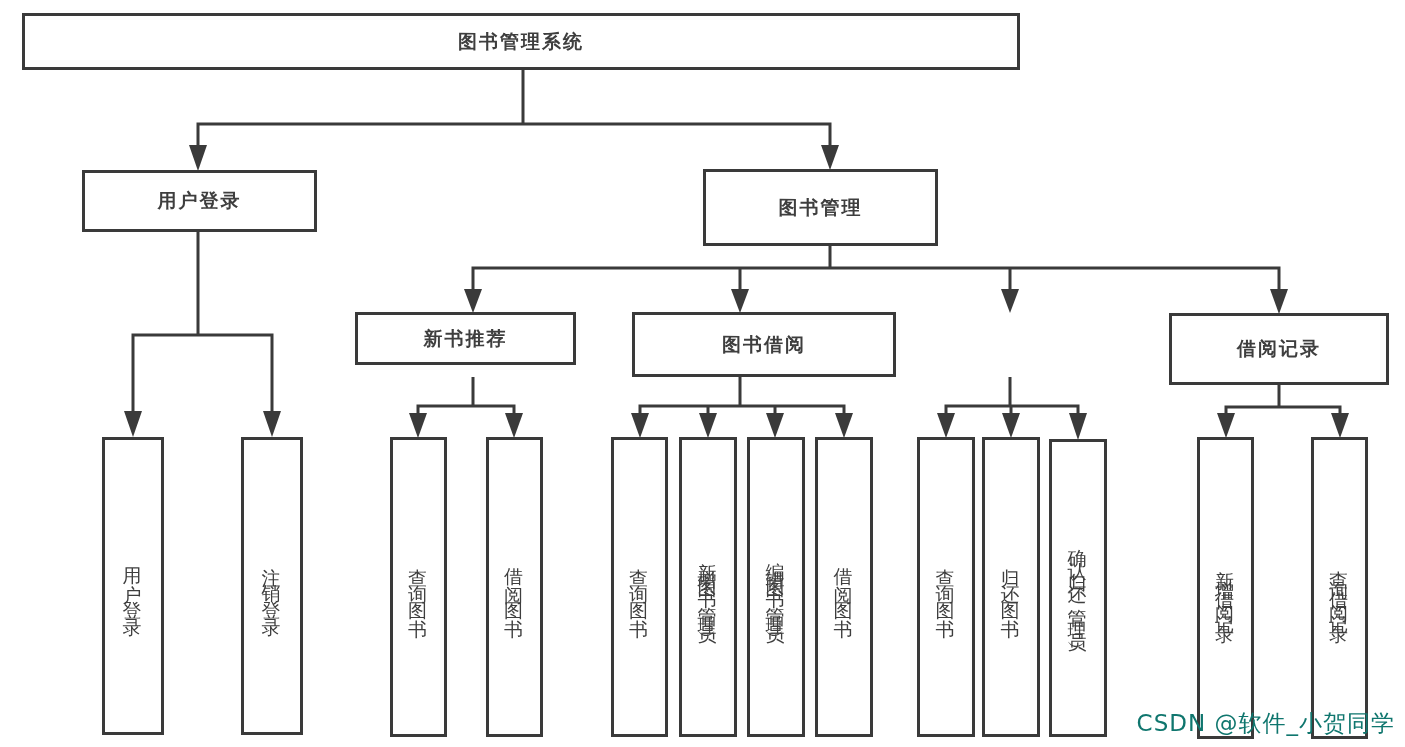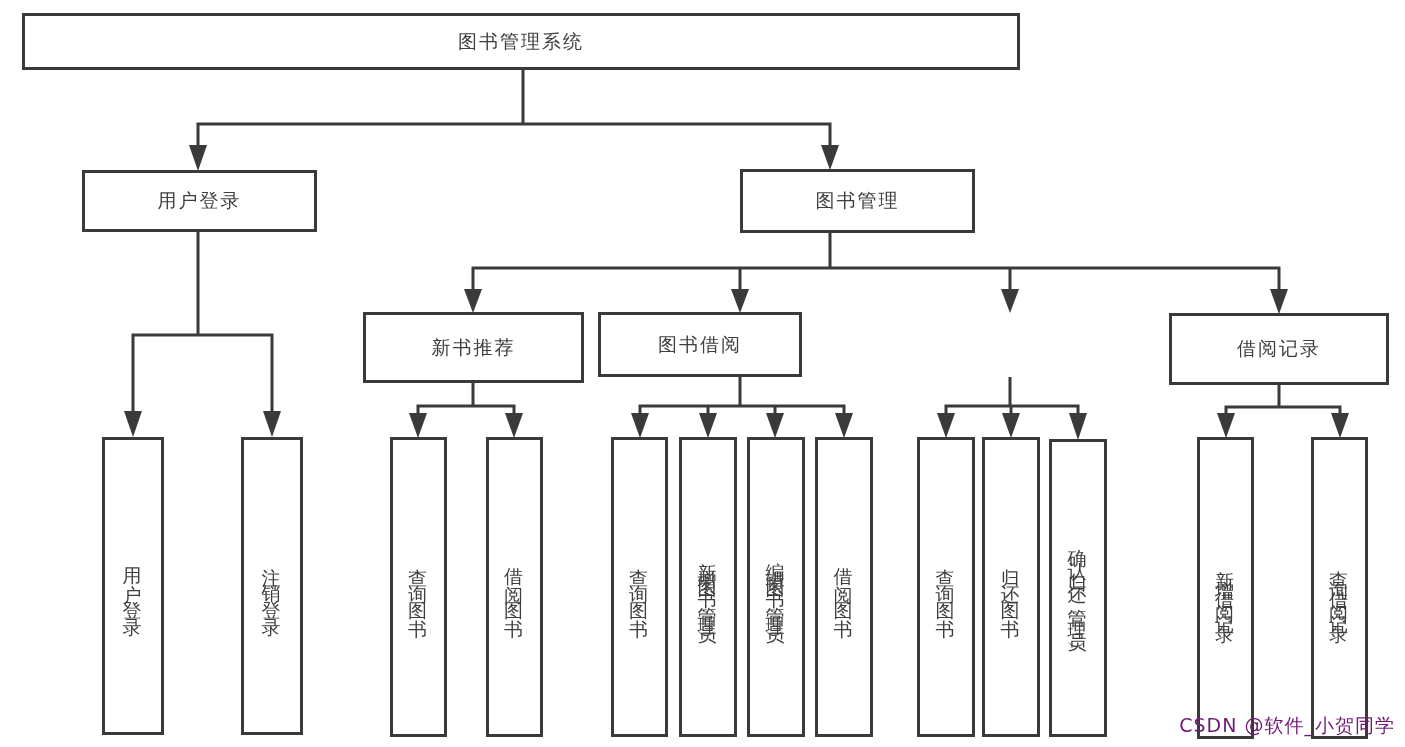--- a/index.html
+++ b/index.html
@@ -18,20 +18,21 @@
     position:absolute;
     box-sizing:border-box;
     background:#ffffff;
     border:3px solid #3a3a3a;
     display:flex;align-items:center;justify-content:center;
     color:#3e3e3e;
     font-size:19px;
     letter-spacing:2px;
     white-space:nowrap;
     z-index:2;
+    font-weight:bold;
   }
   .vbox{
     position:absolute;
     box-sizing:border-box;
     background:#ffffff;
     border:3px solid #3a3a3a;
     display:flex;align-items:center;justify-content:center;
     color:#3e3e3e;
     font-size:19px;
     writing-mode:vertical-rl;
@@ -39,22 +40,22 @@
     white-space:nowrap;
     z-index:2;
   }
   .sp4{letter-spacing:17px;}
   .sp6{letter-spacing:11px;}
   .sp8{letter-spacing:12px;}
   .sp9{letter-spacing:9px;}
   .watermark{
     position:absolute;
     right:10px;bottom:8px;
-    color:#701a75;
-    font-size:19px;
+    color:#0f766e;
+    font-size:23px;
     letter-spacing:1px;
     z-index:3;
   }
 </style>
 </head>
 <body>
 
 <div class="canvas">
 
   <svg class="connector-layer" viewBox="0 0 1405 747" xmlns="http://www.w3.org/2000/svg">
@@ -100,24 +101,24 @@
       <polygon points="1069,413 1087,413 1078,440"></polygon>
 
       <polygon points="1217,413 1235,413 1226,438"></polygon>
       <polygon points="1331,413 1349,413 1340,438"></polygon>
     </g>
   </svg>
 
   <div class="box" style="left:22px;top:13px;width:998px;height:57px">图书管理系统</div>
 
   <div class="box" style="left:82px;top:170px;width:235px;height:62px">用户登录</div>
-  <div class="box" style="left:740px;top:169px;width:235px;height:64px">图书管理</div>
+  <div class="box" style="left:703px;top:169px;width:235px;height:77px">图书管理</div>
 
-  <div class="box" style="left:363px;top:312px;width:221px;height:71px">新书推荐</div>
-  <div class="box" style="left:598px;top:312px;width:204px;height:65px">图书借阅</div>
+  <div class="box" style="left:355px;top:312px;width:221px;height:53px">新书推荐</div>
+  <div class="box" style="left:632px;top:312px;width:264px;height:65px">图书借阅</div>
   <div class="box" style="left:1169px;top:313px;width:220px;height:72px">借阅记录</div>
 
   <div class="vbox sp4" style="left:102px;top:437px;width:62px;height:298px">用户登录</div>
   <div class="vbox sp4" style="left:241px;top:437px;width:62px;height:298px">注销登录</div>
 
   <div class="vbox sp4" style="left:390px;top:437px;width:57px;height:300px">查询图书</div>
   <div class="vbox sp4" style="left:486px;top:437px;width:57px;height:300px">借阅图书</div>
 
   <div class="vbox sp4" style="left:611px;top:437px;width:57px;height:300px">查询图书</div>
   <div class="vbox sp9" style="left:679px;top:437px;width:58px;height:300px">新增图书（管理员）</div>

